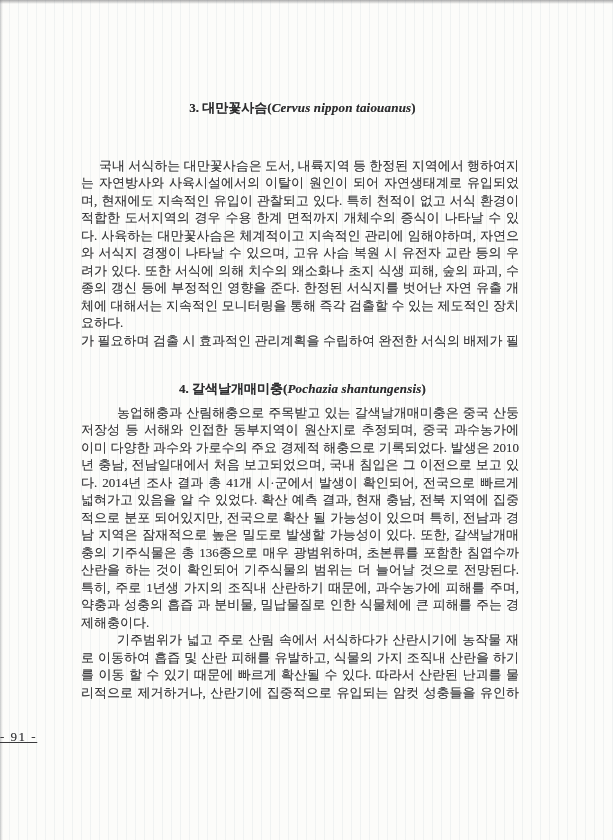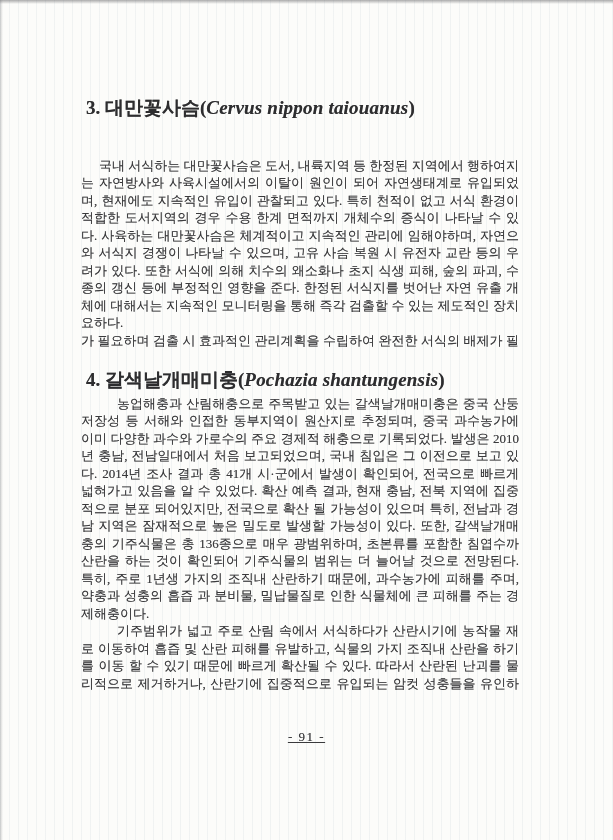--- a/index.html
+++ b/index.html
@@ -38,25 +38,26 @@
     position: absolute;
     left: 81px;
     top: 99px;
     width: 438px;
   }
   .heading {
     margin: 0 0 6px 0;
     padding-left: 5px;
     height: 17.5px;
     line-height: 17.5px;
-    font-size: 19px;
+    font-size: 13px;
     font-weight: bold;
     color: #2d2d2f;
     white-space: nowrap;
     text-shadow: 0 0 0.6px rgba(60,60,62,0.6);
+    text-align: center;
   }
   .heading em {
     font-style: italic;
     font-weight: bold;
     letter-spacing: 0.2px;
   }
   .para {
     font-size: 13px;
     text-shadow: 0 0 0.6px rgba(70,70,72,0.55);
   }
@@ -64,28 +65,28 @@
     height: 17.5px;
     line-height: 17.5px;
     overflow: hidden;
     text-align: justify;
     text-align-last: justify;
   }
   .line.end {
     text-align-last: left;
   }
   .section-gap {
-    margin-top: 22px;
+    margin-top: 31px;
   }
   .footer {
     position: absolute;
     top: 729px;
     left: 0;
     right: 0;
-    text-align: center;
+    text-align: left;
     font-size: 13px;
     letter-spacing: 1.5px;
     color: #3a3a3c;
     text-shadow: 0 0 0.6px rgba(70,70,72,0.55);
     text-decoration: underline;
   }
 </style>
 </head>
 <body>
 

